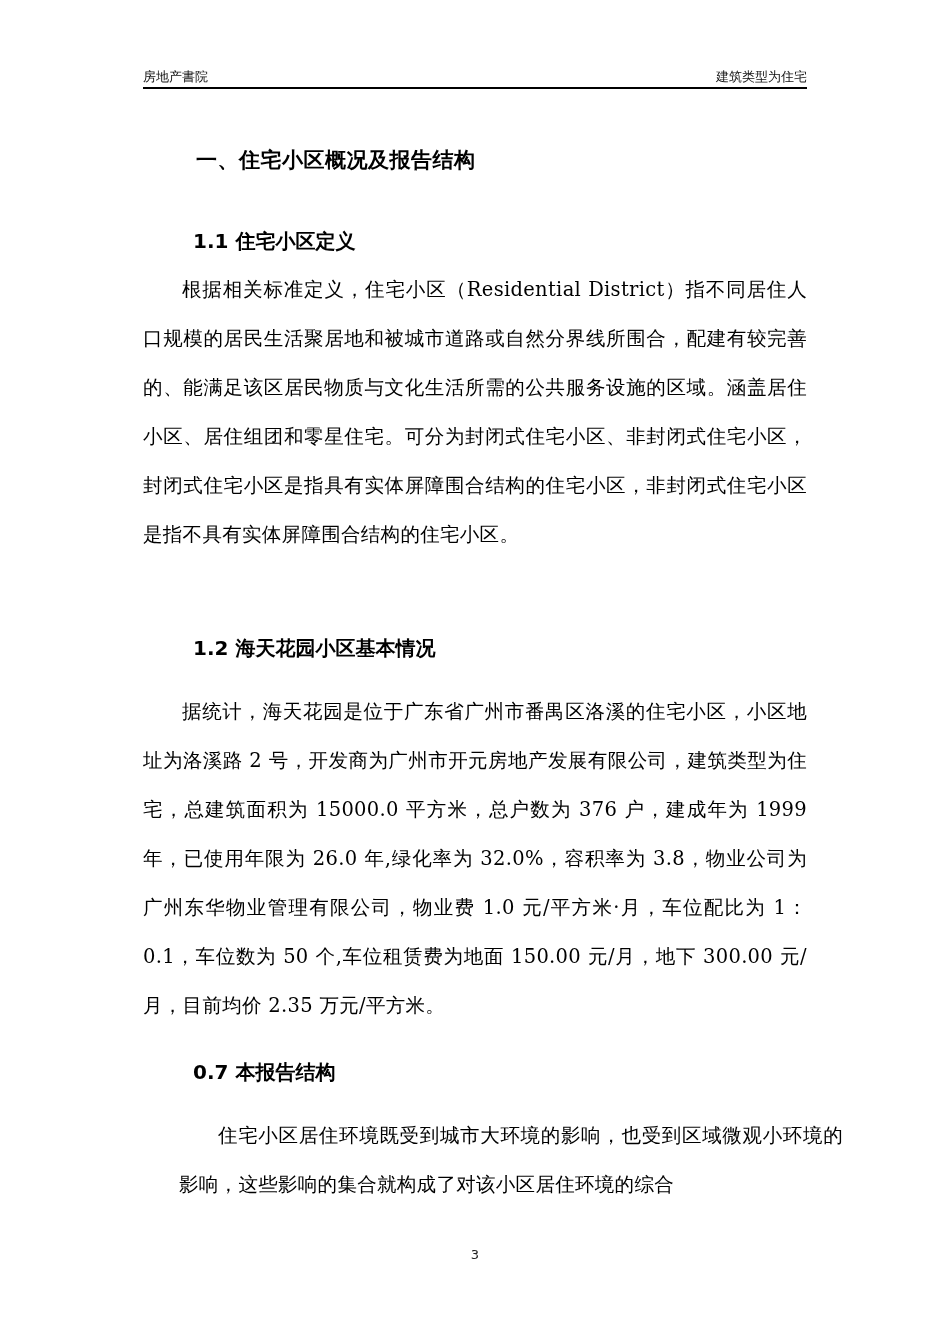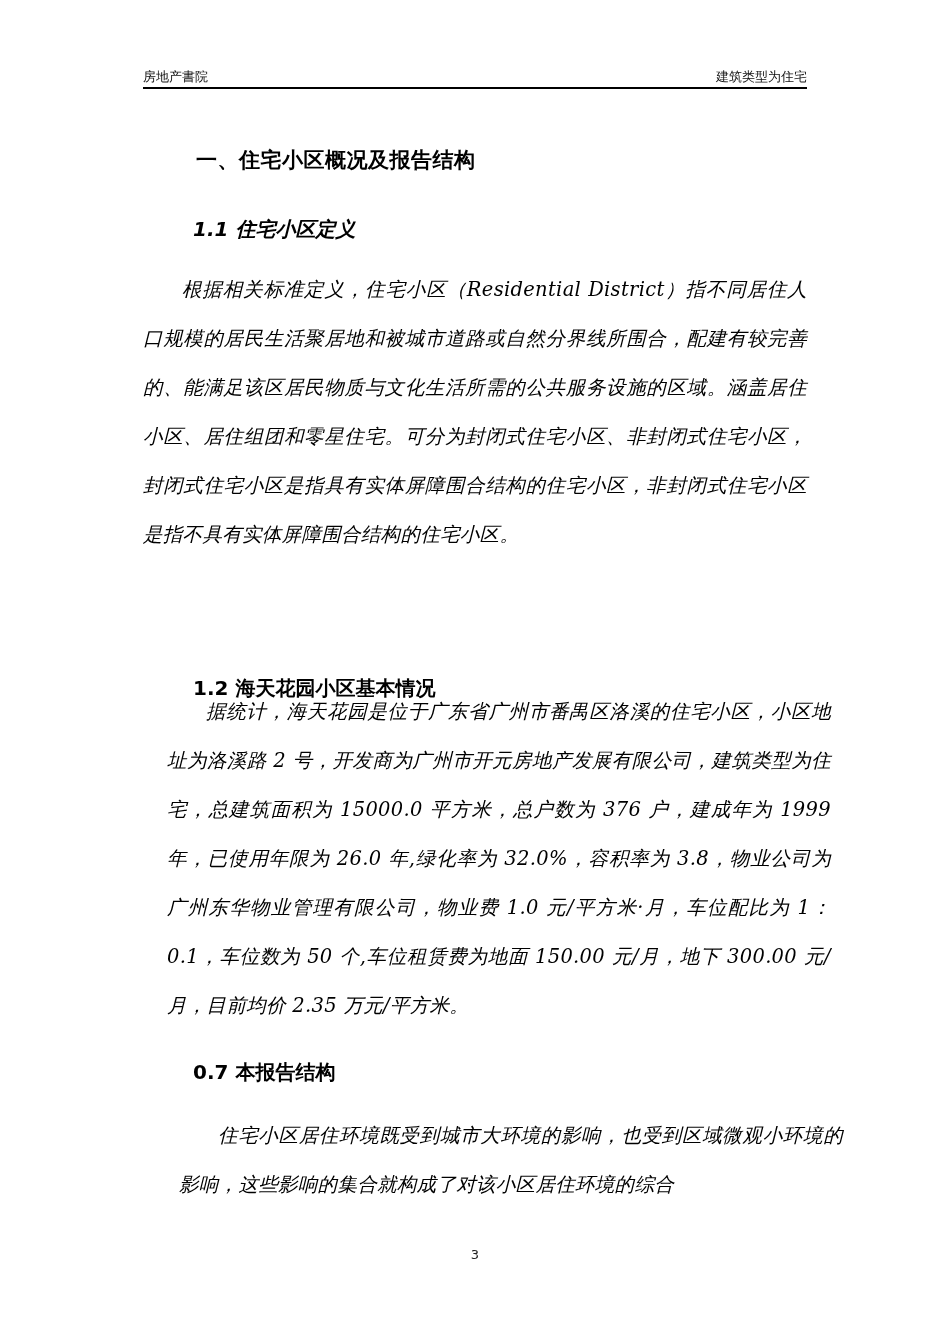--- a/index.html
+++ b/index.html
@@ -10,41 +10,41 @@
     .header .left { position: absolute; left: 0; top: 2px; }
     .header .right { position: absolute; right: 0; top: 2px; }
     .header-rule { position: absolute; left: 143px; top: 87px; width: 664px; height: 2px; background: #000; }
     .content { position: absolute; left: 143px; top: 0; width: 664px;
       font-family: "DejaVu Serif", serif; }
     .h1 { position: absolute; left: 53px; top: 146px; font-family: "DejaVu Sans", sans-serif;
       font-size: 21px; font-weight: bold; letter-spacing: 0.5px; white-space: nowrap; }
     .h2 { position: absolute; left: 50px; font-family: "DejaVu Sans", sans-serif;
       font-size: 20px; font-weight: bold; white-space: nowrap; }
     .para { position: absolute; left: 0; width: 664px; font-size: 19.5px; line-height: 49px;
-      text-align: justify; text-indent: 2em; letter-spacing: 0.3px; font-style: italic; }
+      text-align: justify; text-indent: 2em; letter-spacing: 0.3px; }
     .footer-page { position: absolute; left: 0; width: 950px; top: 1247px; text-align: center;
       font-family: "DejaVu Sans", sans-serif; font-size: 13px; color: #222; }
   </style>
 </head>
 <body>
 
 <div class="page">
   <div class="header">
     <span class="left">房地产書院</span>
     <span class="right">建筑类型为住宅</span>
   </div>
   <div class="header-rule"></div>
 
   <div class="content">
     <div class="h1">一、住宅小区概况及报告结构</div>
 
-    <div class="h2" style="top:216px;font-style:italic;">1.1 住宅小区定义</div>
+    <div class="h2" style="top:228px;">1.1 住宅小区定义</div>
     <div class="para" style="top:265px;">根据相关标准定义，住宅小区（Residential District）指不同居住人口规模的居民生活聚居地和被城市道路或自然分界线所围合，配建有较完善的、能满足该区居民物质与文化生活所需的公共服务设施的区域。涵盖居住小区、居住组团和零星住宅。可分为封闭式住宅小区、非封闭式住宅小区，封闭式住宅小区是指具有实体屏障围合结构的住宅小区，非封闭式住宅小区是指不具有实体屏障围合结构的住宅小区。</div>
 
-    <div class="h2" style="top:635px;margin-top:40px;">1.2 海天花园小区基本情况</div>
-    <div class="para" style="top:687px;margin-left:24px;">据统计，海天花园是位于广东省广州市番禺区洛溪的住宅小区，小区地址为洛溪路 2 号，开发商为广州市开元房地产发展有限公司，建筑类型为住宅，总建筑面积为 15000.0 平方米，总户数为 376 户，建成年为 1999 年，已使用年限为 26.0 年,绿化率为 32.0%，容积率为 3.8，物业公司为广州东华物业管理有限公司，物业费 1.0 元/平方米·月，车位配比为 1：0.1，车位数为 50 个,车位租赁费为地面 150.00 元/月，地下 300.00 元/月，目前均价 2.35 万元/平方米。</div>
+    <div class="h2" style="top:635px;">1.2 海天花园小区基本情况</div>
+    <div class="para" style="top:687px;">据统计，海天花园是位于广东省广州市番禺区洛溪的住宅小区，小区地址为洛溪路 2 号，开发商为广州市开元房地产发展有限公司，建筑类型为住宅，总建筑面积为 15000.0 平方米，总户数为 376 户，建成年为 1999 年，已使用年限为 26.0 年,绿化率为 32.0%，容积率为 3.8，物业公司为广州东华物业管理有限公司，物业费 1.0 元/平方米·月，车位配比为 1：0.1，车位数为 50 个,车位租赁费为地面 150.00 元/月，地下 300.00 元/月，目前均价 2.35 万元/平方米。</div>
 
     <div class="h2" style="top:1059px;">0.7 本报告结构</div>
     <div class="para" style="top:1111px;margin-left:36px;">住宅小区居住环境既受到城市大环境的影响，也受到区域微观小环境的影响，这些影响的集合就构成了对该小区居住环境的综合</div>
   </div>
 
   <div class="footer-page">3</div>
 </div>
 
 </body></html>

